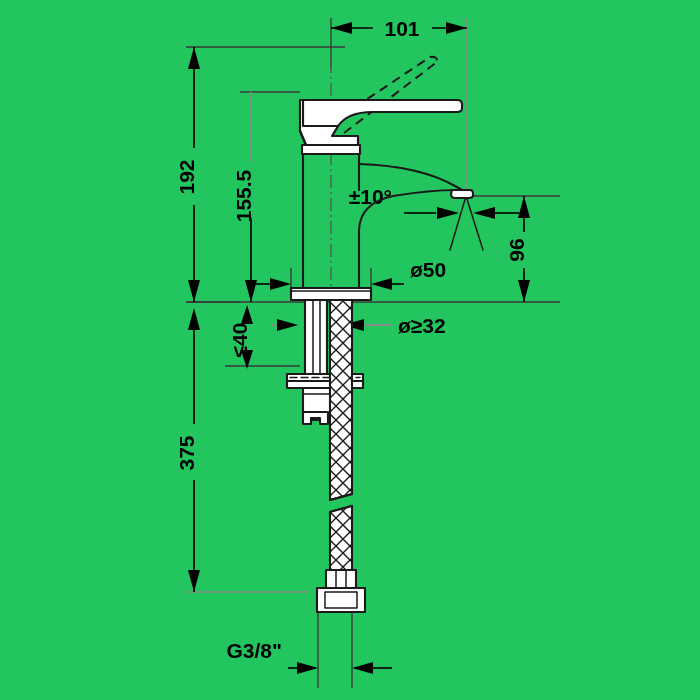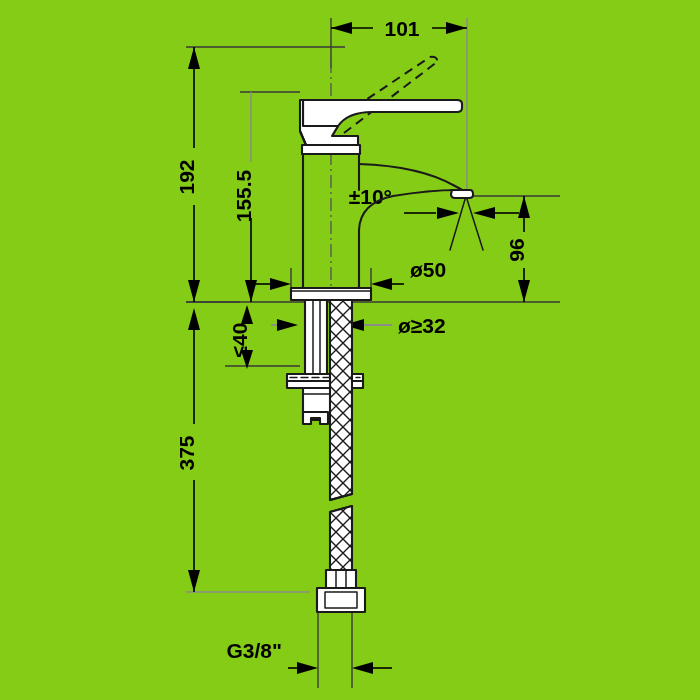--- a/index.html
+++ b/index.html
@@ -10,21 +10,21 @@
   body {
     width: 700px;
     height: 700px;
     font-family: "Liberation Sans", sans-serif;
     overflow: hidden;
   }
   #drawing-root {
     position: relative;
     width: 700px;
     height: 700px;
-    background: #84cc16;
+    background: #22c55e;
   }
   svg#tech-drawing {
     display: block;
     width: 700px;
     height: 700px;
   }
   .dim-text {
     font-family: "Liberation Sans", sans-serif;
     font-weight: bold;
     font-size: 21px;

